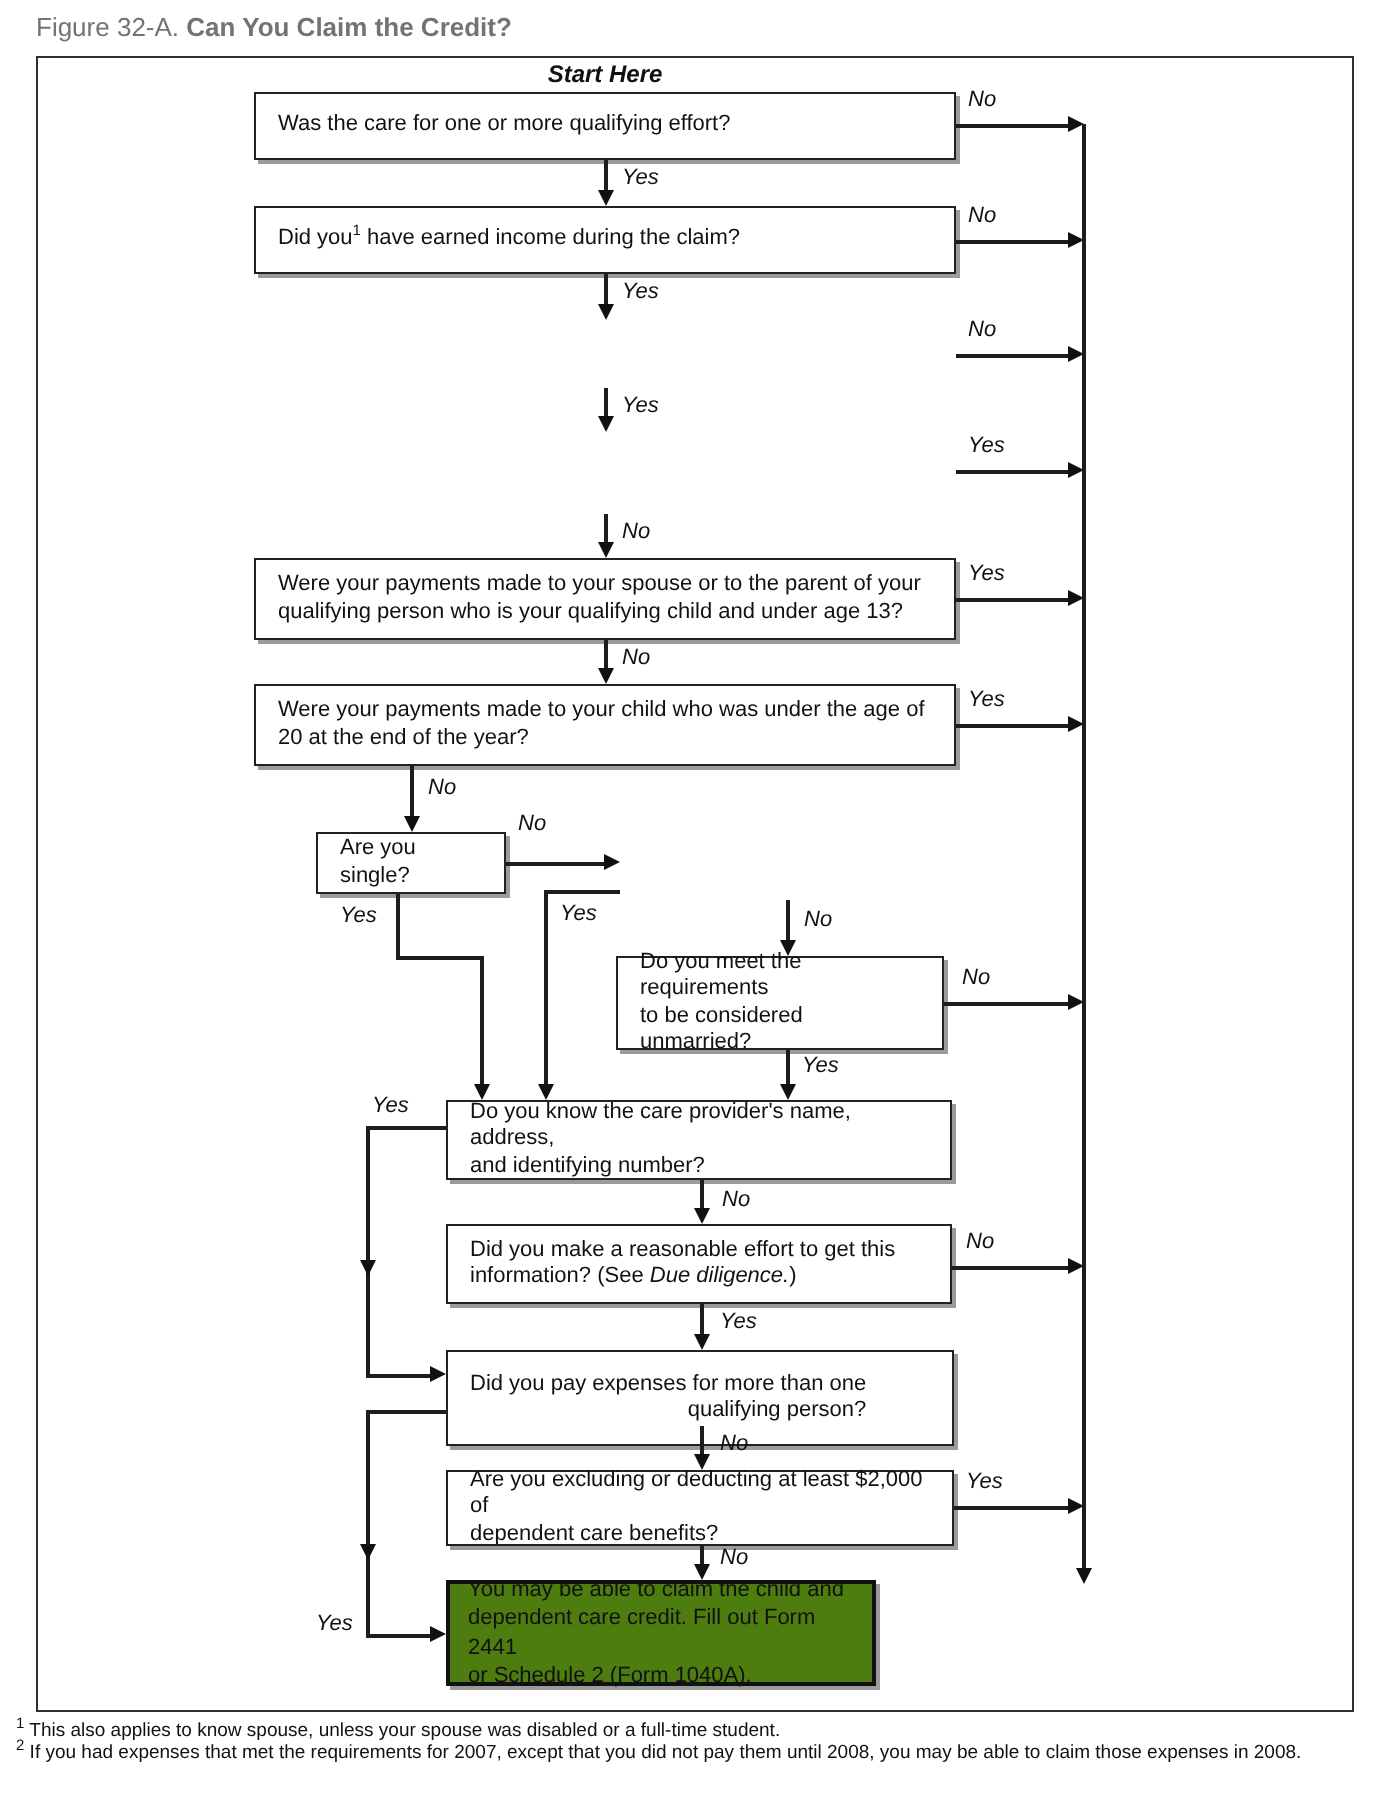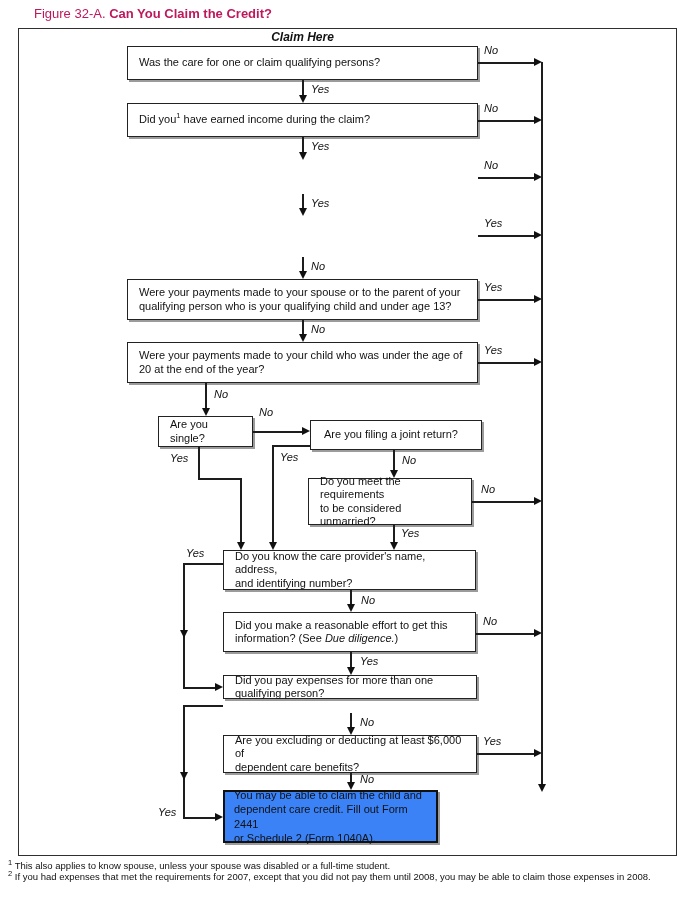--- a/index.html
+++ b/index.html
@@ -1,30 +1,30 @@
 <!DOCTYPE html>
 <html><head>
 <meta charset="utf-8">
 <style>
   html,body{margin:0;padding:0;background:#fff;}
   .canvas{
     position:relative;width:688px;height:903px;background:#fff;
     font-family:"Liberation Sans", sans-serif;color:#1a1a1a;overflow:hidden;
   }
-  .fig-title{position:absolute;left:18px;top:6px;font-size:13px;color:#be185d;margin-left:16px;}
+  .fig-title{position:absolute;left:18px;top:6px;font-size:13px;color:#737373;}
   .fig-title b{font-weight:bold;}
   .fig-border{position:absolute;left:18px;top:28px;width:659px;height:828px;
     border:1.5px solid #2f2f2f;box-sizing:border-box;}
   .start-here{position:absolute;left:240px;top:30px;width:125px;text-align:center;
     font-size:12px;font-weight:bold;font-style:italic;color:#111;}
   .qbox{position:absolute;background:#fff;border:1px solid #222;box-sizing:border-box;
     box-shadow:2px 2px 0 #9b9b9b;display:flex;align-items:center;}
   .qbox p{margin:0;padding:0 11px;font-size:11px;line-height:13.5px;color:#111;
     white-space:pre-line;}
-  .rbox{position:absolute;background:#3b82f6;border:2px solid #111;box-sizing:border-box;
+  .rbox{position:absolute;background:#4d7c0f;border:2px solid #111;box-sizing:border-box;
     box-shadow:2px 2px 0 #9b9b9b;display:flex;align-items:center;}
   .rbox p{margin:0;padding:0 9px;font-size:11px;line-height:14.5px;color:#111;white-space:pre-line;}
   sup{font-size:7.5px;line-height:0;vertical-align:super;}
   .it{font-style:italic;}
   .hline{position:absolute;height:1.5px;background:#1d1d1d;}
   .vline{position:absolute;width:1.5px;background:#1d1d1d;}
   .arr-r{position:absolute;width:0;height:0;border-top:4px solid transparent;
     border-bottom:4px solid transparent;border-left:8px solid #111;}
   .arr-d{position:absolute;width:0;height:0;border-left:4px solid transparent;
     border-right:4px solid transparent;border-top:8px solid #111;}
@@ -35,24 +35,24 @@
 </style>
 </head>
 <body>
 
 <div class="canvas">
 
   <div class="fig-title"><span>Figure 32-A.</span>&nbsp;<b>Can You Claim the Credit?</b></div>
 
   <div class="fig-border"></div>
 
-  <div class="start-here">Claim Here</div>
+  <div class="start-here">Start Here</div>
 
   <div class="qbox" style="left:127px;top:46px;width:351px;height:34px;">
-    <p>Was the care for one or claim qualifying persons?</p>
+    <p>Was the care for one or more qualifying effort?</p>
   </div>
 
   <div class="qbox" style="left:127px;top:103px;width:351px;height:34px;">
     <p><span>Did you</span><sup>1</sup><span> have earned income during the claim?</span></p>
   </div>
 
 
 
   <div class="qbox" style="left:127px;top:279px;width:351px;height:41px;">
     <p>Were your payments made to your spouse or to the parent of your
@@ -61,46 +61,43 @@
 
   <div class="qbox" style="left:127px;top:342px;width:351px;height:41px;">
     <p>Were your payments made to your child who was under the age of
 20 at the end of the year?</p>
   </div>
 
   <div class="qbox" style="left:158px;top:416px;width:95px;height:31px;">
     <p>Are you single?</p>
   </div>
 
-  <div class="qbox" style="left:310px;top:420px;width:172px;height:30px;">
-    <p style="padding:0 13px;">Are you filing a joint return?</p>
-  </div>
 
   <div class="qbox" style="left:308px;top:478px;width:164px;height:47px;">
     <p>Do you meet the requirements
 to be considered unmarried?</p>
   </div>
 
   <div class="qbox" style="left:223px;top:612px;width:253px;height:40px;">
     <p><span>Did you make a reasonable effort to get this
 information? (See </span><span class="it">Due diligence.</span><span>)</span></p>
   </div>
 
   <div class="qbox" style="left:223px;top:550px;width:253px;height:40px;">
     <p>Do you know the care provider's name, address,
 and identifying number?</p>
   </div>
 
-  <div class="qbox" style="left:223px;top:675px;width:254px;height:24px;">
+  <div class="qbox" style="left:223px;top:675px;width:254px;height:48px;text-align:right;">
     <p>Did you pay expenses for more than one
 qualifying person?</p>
   </div>
 
   <div class="qbox" style="left:223px;top:735px;width:254px;height:38px;">
-    <p>Are you excluding or deducting at least $6,000 of
+    <p>Are you excluding or deducting at least $2,000 of
 dependent care benefits?</p>
   </div>
 
   <div class="rbox" style="left:223px;top:790px;width:215px;height:53px;">
     <p>You may be able to claim the child and
 dependent care credit. Fill out Form 2441
 or Schedule 2 (Form 1040A).</p>
   </div>
 
 

